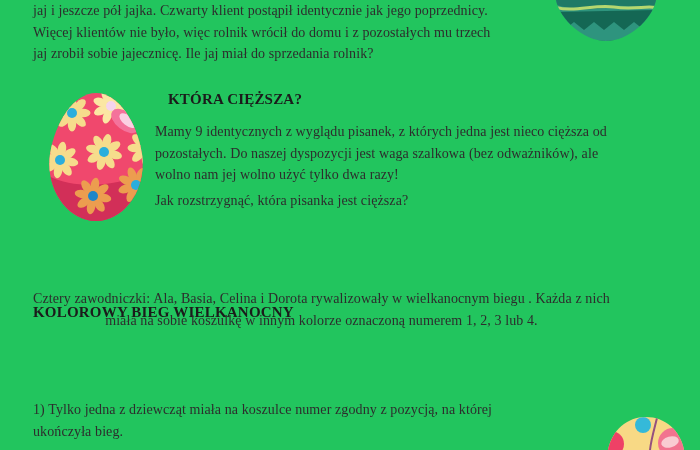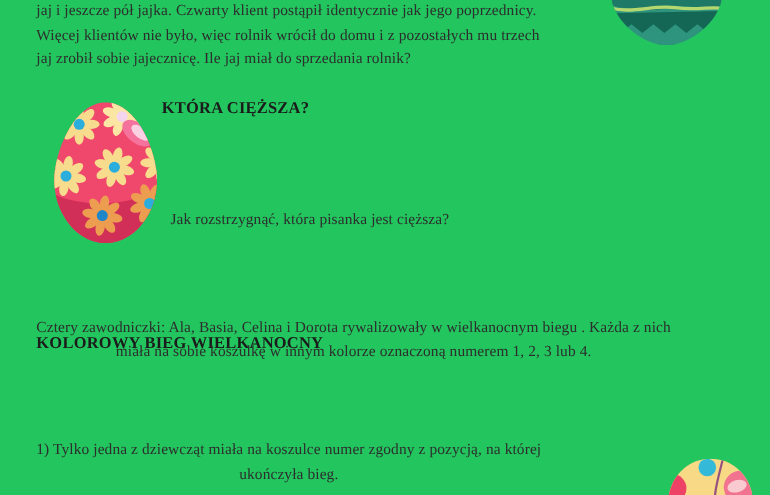--- a/index.html
+++ b/index.html
@@ -93,27 +93,30 @@
         <circle cx="95" cy="93" r="5" fill="#2BAEDC"></circle>
       </g>
 
       <g transform="translate(84,29) rotate(38)">
         <ellipse cx="0" cy="0" rx="16" ry="9" fill="#F4729B"></ellipse>
         <ellipse cx="2" cy="-2" rx="10" ry="5" fill="#FBD0E3"></ellipse>
       </g>
     </g>
   </svg>
 
-  <h2 class="heading" style="left:147px;top:90px;">KTÓRA CIĘŻSZA?</h2>
+  <h2 class="heading" style="left:168px;top:90px;">KTÓRA CIĘŻSZA?</h2>
+  <p class="para" style="left:155px;top:121px;">Mamy 9 identycznych z wyglądu pisanek, z których jedna jest nieco cięższa od
+pozostałych. Do naszej dyspozycji jest waga szalkowa (bez odważników), ale
+wolno nam jej wolno użyć tylko dwa razy!</p>
   <p class="para" style="left:155px;top:190px;">Jak rozstrzygnąć, która pisanka jest cięższa?</p>
 
   <h2 class="heading" style="left:33px;top:273px;margin-top:30px;">KOLOROWY BIEG WIELKANOCNY</h2>
   <p class="para" style="left:33px;top:288px;text-align:center;">Cztery zawodniczki: Ala, Basia, Celina i Dorota rywalizowały w wielkanocnym biegu . Każda z nich
 miała na sobie koszulkę w innym kolorze oznaczoną numerem 1, 2, 3 lub 4.</p>
-  <p class="para" style="left:33px;top:399px;text-align:center;">1) Tylko jedna z dziewcząt miała na koszulce numer zgodny z pozycją, na której
+  <p class="para" style="left:33px;top:399px;">1) Tylko jedna z dziewcząt miała na koszulce numer zgodny z pozycją, na której
 ukończyła bieg.</p>
 
   <svg class="egg" style="left:599px;top:416px;" width="94" height="34" viewBox="0 0 94 34">
     <defs>
       <clipPath id="yellowClip">
         <path d="M47,1 C28,1 13,14 9,34 L85,34 C81,14 66,1 47,1 Z"></path>
       </clipPath>
     </defs>
     <g clip-path="url(#yellowClip)">
       <rect x="0" y="0" width="94" height="34" fill="#F8D985"></rect>

